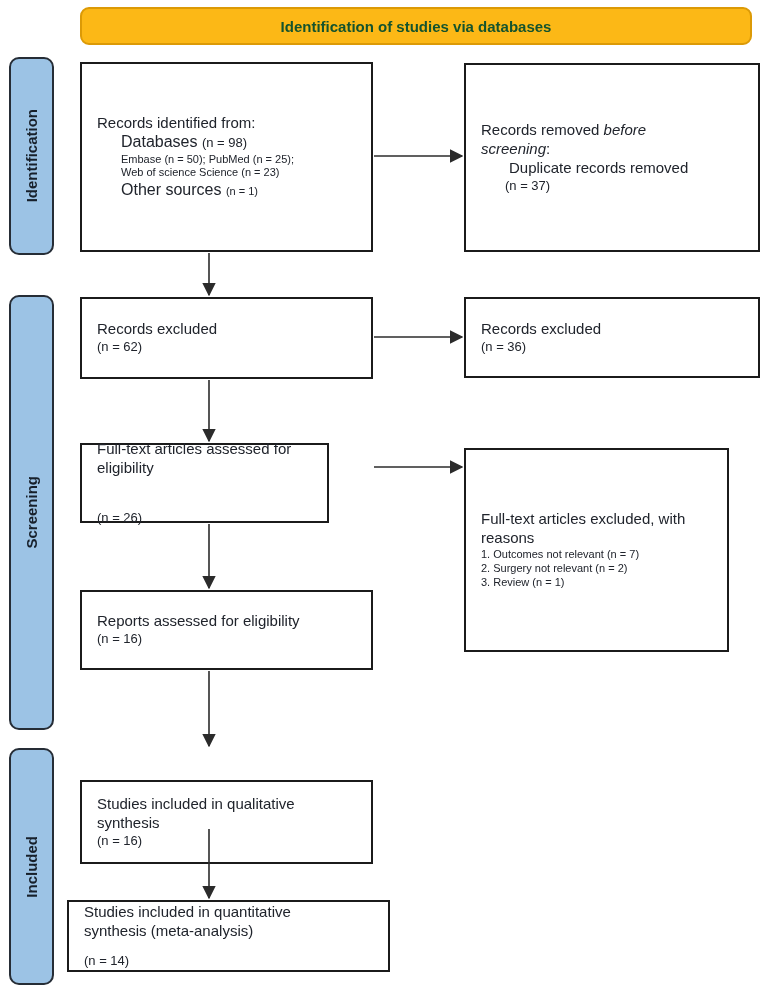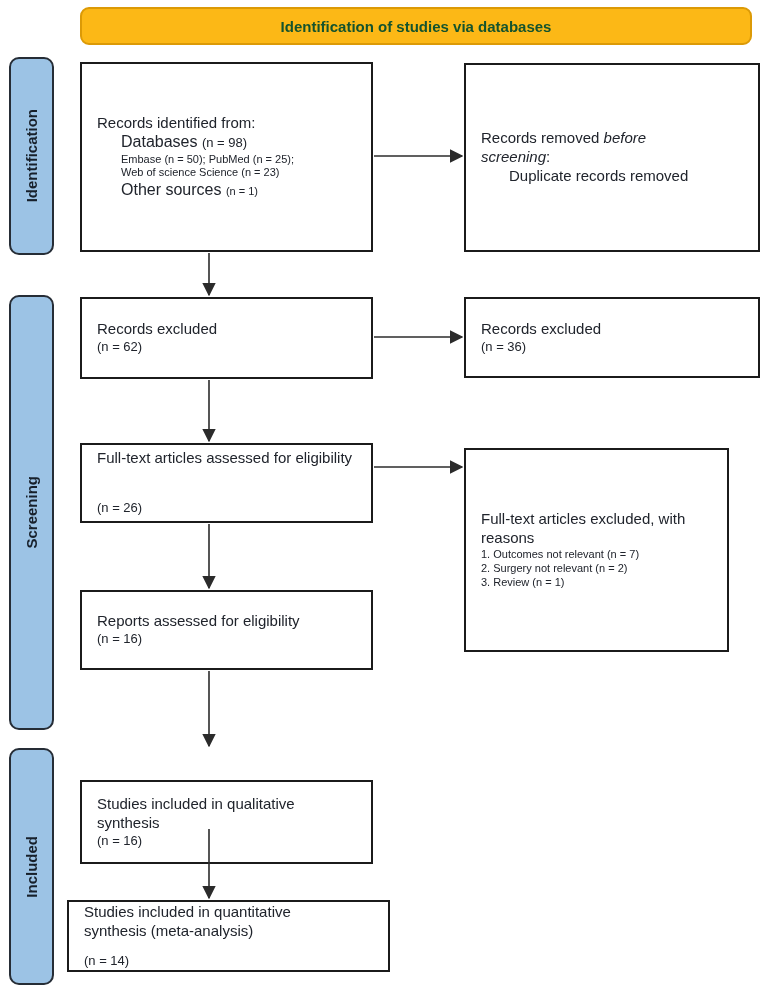--- a/index.html
+++ b/index.html
@@ -63,21 +63,21 @@
       <div class="t13">Web of science Science (n = 23)</div>
       <div class="t16"><span>Other sources</span> <span class="t13">(n = 1)</span></div>
     </div>
   </div>
 
   <div class="box" style="left:80px;top:297px;width:293px;height:82px;">
     <div class="t15">Records excluded</div>
     <div class="nsz">(n = 62)</div>
   </div>
 
-  <div class="box" style="left:80px;top:443px;width:293px;height:80px;gap:32px;">
+  <div class="box" style="left:80px;top:443px;width:249px;height:80px;gap:32px;">
     <div class="t15" style="max-width:268px;">Full-text articles assessed for eligibility</div>
     <div class="nsz">(n = 26)</div>
   </div>
 
   <div class="box" style="left:80px;top:590px;width:293px;height:80px;">
     <div class="t15">Reports assessed for eligibility</div>
     <div class="nsz">(n = 16)</div>
   </div>
 
   <div class="box" style="left:80px;top:780px;width:293px;height:84px;">
@@ -86,20 +86,21 @@
   </div>
 
   <div class="box" style="left:67px;top:900px;width:323px;height:72px;gap:12px;">
     <div class="t15" style="max-width:268px;">Studies included in quantitative synthesis (meta-analysis)</div>
     <div class="nsz">(n = 14)</div>
   </div>
 
   <div class="box" style="left:464px;top:63px;width:296px;height:189px;">
     <div class="t15" style="max-width:208px;"><span>Records removed</span> <i>before screening</i><span>:</span></div>
     <div class="t15 indent2">Duplicate records removed</div>
+    <div class="nsz" style="margin-left:24px;">(n = 37)</div>
   </div>
 
   <div class="box" style="left:464px;top:297px;width:296px;height:81px;">
     <div class="t15">Records excluded</div>
     <div class="nsz">(n = 36)</div>
   </div>
 
   <div class="box" style="left:464px;top:448px;width:265px;height:204px;">
     <div class="t15" style="max-width:258px;">Full-text articles excluded, with reasons</div>
     <div class="t13">1. Outcomes not relevant (n = 7)</div>

